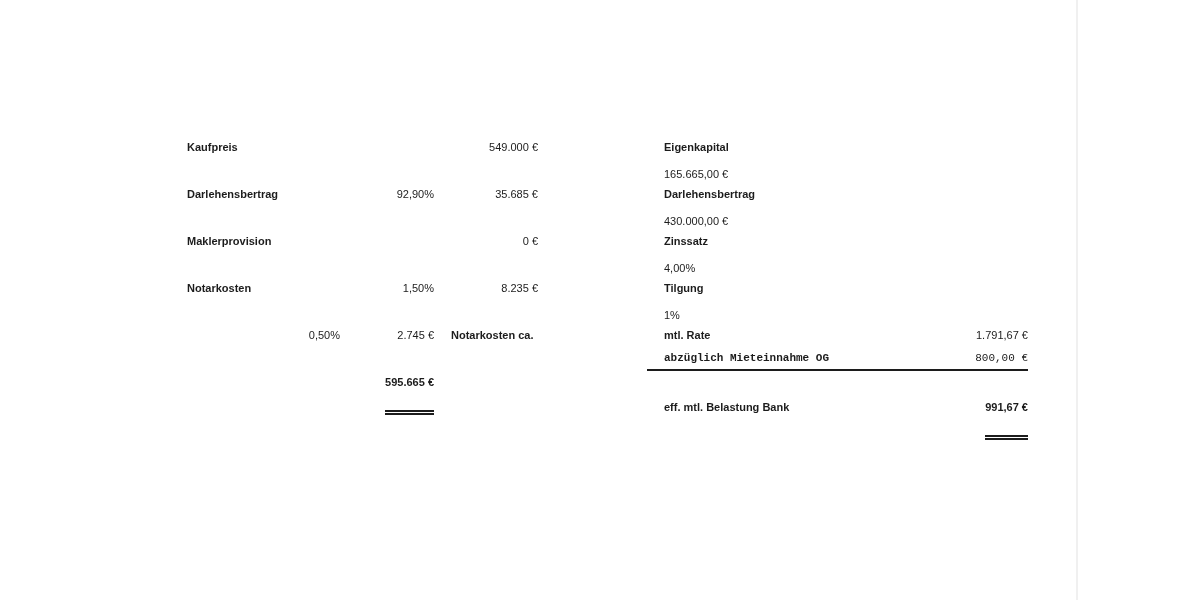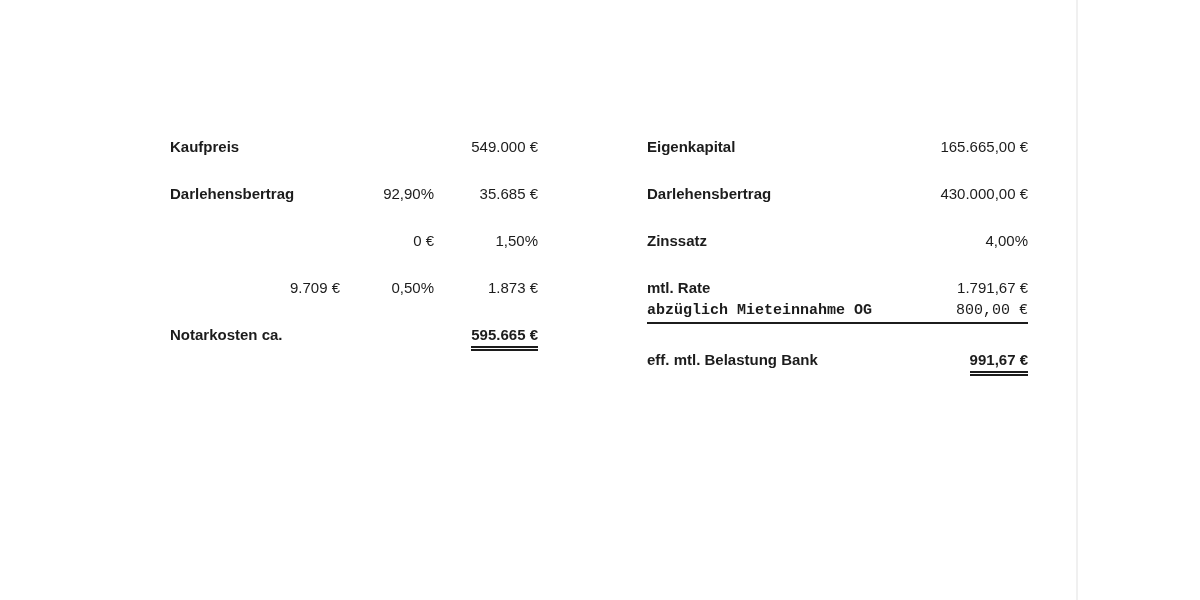--- a/index.html
+++ b/index.html
@@ -23,23 +23,24 @@
   
   .edge-line {
     position: absolute;
     left: 1076px;
     top: 0;
     width: 2px;
     height: 600px;
     background: #f0f0f0;
   }
   .cell {
-    font-size: 15px;
+    font-size: 11px;
     line-height: 20px;
     white-space: nowrap;
+    margin-left: 17px;
   }
   .lbl { font-weight: bold; }
   .num { text-align: right; }
   
   .costs-table {
     position: absolute;
     left: 170px;
     top: 137px;
     width: 368px;
     display: grid;
@@ -55,20 +56,21 @@
     width: 381px;
   }
   .fin-title {
     height: 47px;
   }
   .fin-row {
     height: 47px;
     display: flex;
     justify-content: space-between;
     align-items: flex-start;
+    flex-direction: column;
   }
   .rate-block {
     border-bottom: 2px solid #1c1c1c;
   }
   .rate-row {
     height: 23px;
     display: flex;
     justify-content: space-between;
     align-items: flex-start;
   }
@@ -79,67 +81,73 @@
   .result-row {
     margin-top: 26px;
     display: flex;
     justify-content: space-between;
     align-items: flex-start;
   }
   
   .dblu {
     display: inline-block;
     border-bottom: 5px double #1c1c1c;
-    padding-bottom: 1px;
+    padding-bottom: 18px;
     font-weight: bold;
   }
 </style>
 </head>
 <body>
 
 <div class="sheet">
 
   <div class="edge-line"></div>
 
   <div class="costs-table">
     <div class="cell lbl">Kaufpreis</div>
     <div class="cell num"></div>
     <div class="cell num">549.000 €</div>
 
     <div class="cell lbl">Darlehensbertrag</div>
     <div class="cell num">92,90%</div>
     <div class="cell num">35.685 €</div>
 
+    <div class="cell lbl">Maklerprovision</div>
     <div class="cell num"></div>
     <div class="cell num">0 €</div>
 
+    <div class="cell lbl">Notarkosten</div>
     <div class="cell num">1,50%</div>
-    <div class="cell num">9.709 €</div>
+    <div class="cell num">8.235 €</div>
 
     <div class="cell num">0,50%</div>
-    <div class="cell num">1.873 €</div>
+    <div class="cell num">2.745 €</div>
 
     <div class="cell lbl">Notarkosten ca.</div>
     <div class="cell num"></div>
     <div class="cell num"><span class="dblu">595.665 €</span></div>
   </div>
 
   <div class="fin-table">
 
     <div class="fin-row">
       <div class="cell lbl">Eigenkapital</div>
       <div class="cell num">165.665,00 €</div>
     </div>
     <div class="fin-row">
       <div class="cell lbl">Darlehensbertrag</div>
       <div class="cell num">430.000,00 €</div>
     </div>
     <div class="fin-row">
       <div class="cell lbl">Zinssatz</div>
       <div class="cell num">4,00%</div>
+    </div>
+    <div class="fin-row">
+      <div class="cell lbl">Tilgung</div>
+      <div class="cell num">1%</div>
     </div>
 
     <div class="rate-block">
       <div class="rate-row">
         <div class="cell lbl">mtl. Rate</div>
         <div class="cell num">1.791,67 €</div>
       </div>
       <div class="rate-row">
         <div class="cell lbl">abzüglich Mieteinnahme OG</div>
         <div class="cell num">800,00 €</div>

